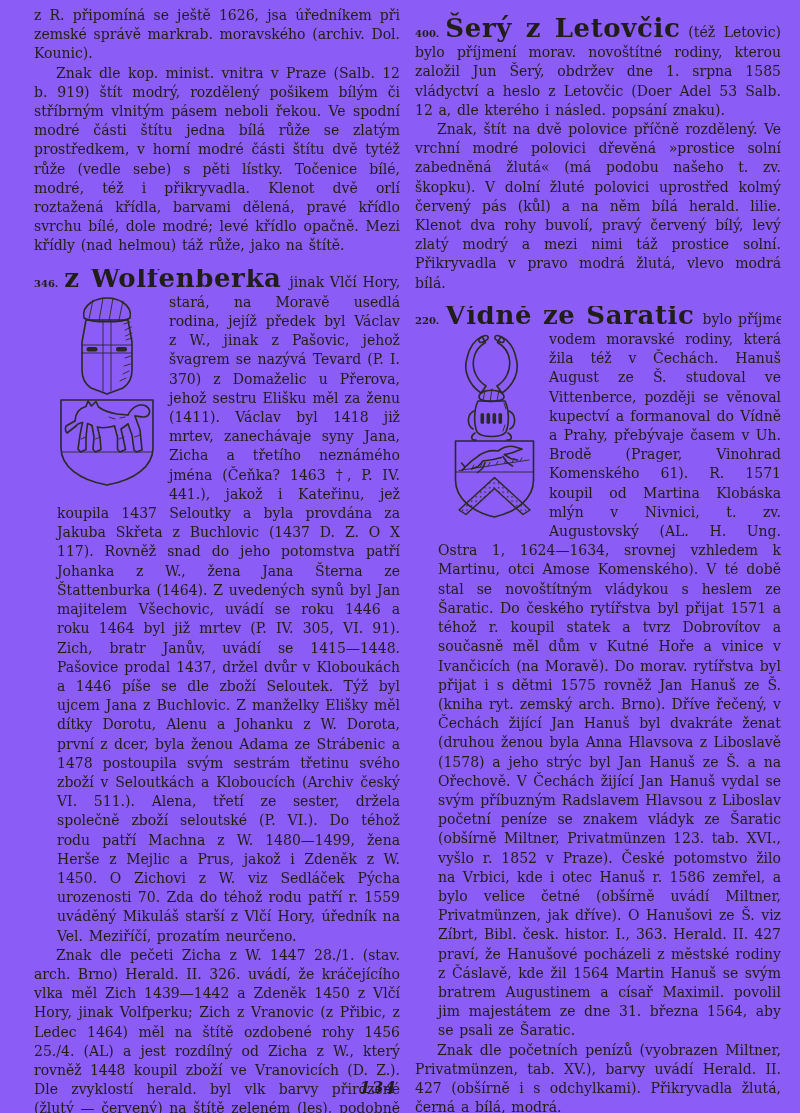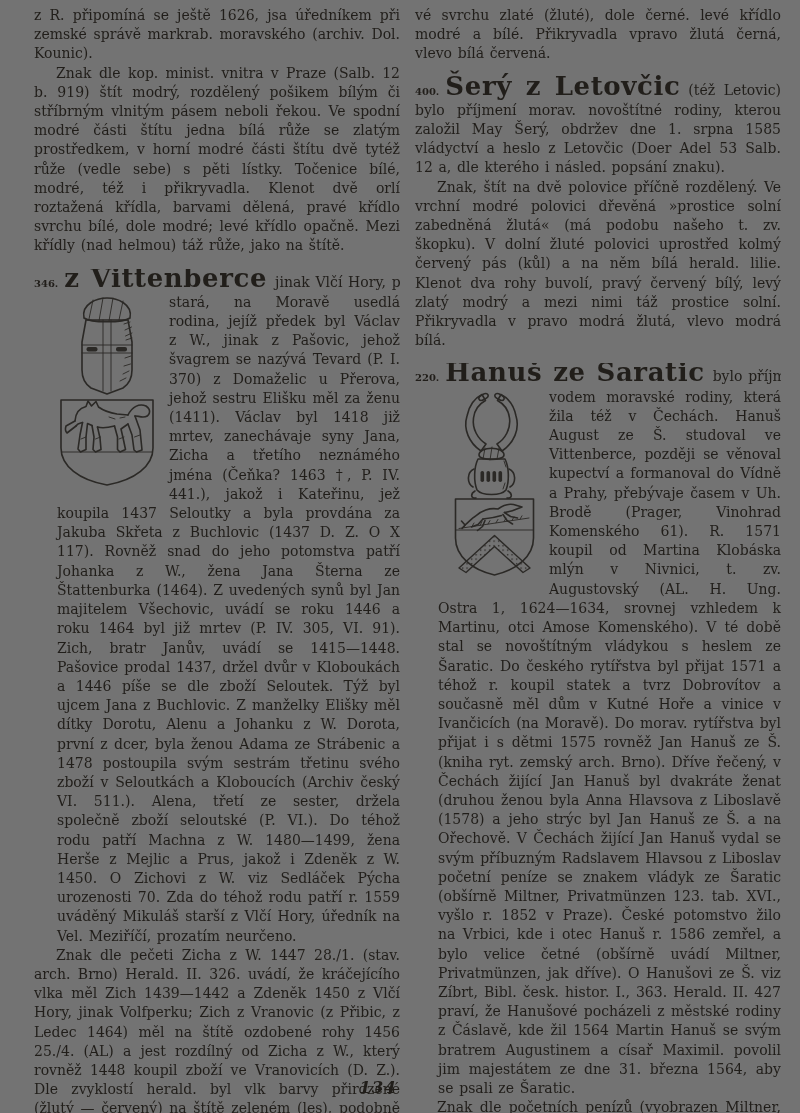--- a/index.html
+++ b/index.html
@@ -1,18 +1,18 @@
 <!DOCTYPE html>
 <html><head>
 <meta charset="utf-8">
 <style>
   html,body{margin:0;padding:0;background:#e9e8e4;}
   .page{
     position:relative;width:800px;height:1113px;margin:0 auto;
-    background:#737373;color:#211e1a;overflow:hidden;
+    background:#8b5cf6;color:#211e1a;overflow:hidden;
     font-family:"DejaVu Serif", serif;
   }
   .columns{
     position:absolute;left:34px;top:6px;width:747px;
     display:flex;gap:15px;
   }
   .col{
     width:366px;font-size:14px;line-height:19.2px;
     text-align:justify;word-spacing:0.09em;
   }
@@ -41,21 +41,21 @@
 
 <div class="page">
   <div class="columns">
 
     <div class="col">
       <p class="noindent">z R. připomíná se ještě 1626, jsa úředníkem při zemské správě markrab. moravského (archiv. Dol. Kounic).</p>
 
       <p><span class="lead">Znak</span><span> dle kop. minist. vnitra v Praze (Salb. 12 b. 919) štít modrý, rozdělený pošikem bílým či stříbrným vlnitým pásem neboli řekou. Ve spodní modré části štítu jedna bílá růže se zlatým prostředkem, v horní modré části štítu dvě tytéž růže (vedle sebe) s pěti lístky. Točenice bílé, modré, též i přikryvadla. Klenot dvě orlí roztažená křídla, barvami dělená, pravé křídlo svrchu bílé, dole modré; levé křídlo opačně. Mezi křídly (nad helmou) táž růže, jako na štítě.</span></p>
 
       <div class="sec">
-        <p class="sec-head"><span class="sec-num">346.</span><span class="sec-title">z Vittenberce</span><span>jinak Vlčí Hory, pocházela</span></p>
+        <p class="sec-head"><span class="sec-num">346.</span><span class="sec-title">z Wolfenberka</span><span>jinak Vlčí Hory, pocházela</span></p>
         <div class="sec-body">
           <span class="arms">
             <svg width="100" height="195" viewBox="0 0 100 195" role="img" aria-label="Erb z Wolfenberka: hrncová přilba s křížem nad štítem s kráčejícím vlkem">
 
               <path d="M27 22 C24 8 40 2 50 2 C60 2 76 8 73 22 C66 27 34 27 27 22 Z"></path>
               <path class="thin" d="M36 4 L32 23 M46 2 L42 25 M56 2 L52 25 M66 5 L62 24"></path>
 
               <path d="M29 24 L71 24 L75 46 L75 74 C75 82 72 88 66 92 L50 98 L34 92 C28 88 25 82 25 74 L25 46 Z"></path>
               <path class="thin" d="M25 49 L75 49 M25 57 L75 57"></path>
               <rect class="dark" x="29.5" y="51" width="11" height="4.5" rx="2"></rect>
@@ -80,30 +80,29 @@
           </span>
           <span>stará, na Moravě usedlá rodina, jejíž předek byl Václav z W., jinak z Pašovic, jehož švagrem se nazývá Tevard (P. I. 370) z Domaželic u Přerova, jehož sestru Elišku měl za ženu (1411). Václav byl 1418 již mrtev, zanechávaje syny Jana, Zicha a třetího neznámého jména (Čeňka? 1463 †, P. IV. 441.), jakož i Kateřinu, jež koupila 1437 Seloutky a byla provdána za Jakuba Skřeta z Buchlovic (1437 D. Z. O X 117). Rovněž snad do jeho potomstva patří Johanka z W., žena Jana Šterna ze Štattenburka (1464). Z uvedených synů byl Jan majitelem Všechovic, uvádí se roku 1446 a roku 1464 byl již mrtev (P. IV. 305, VI. 91). Zich, bratr Janův, uvádí se 1415—1448. Pašovice prodal 1437, držel dvůr v Kloboukách a 1446 píše se dle zboží Seloutek. Týž byl ujcem Jana z Buchlovic. Z manželky Elišky měl dítky Dorotu, Alenu a Johanku z W. Dorota, první z dcer, byla ženou Adama ze Strábenic a 1478 postoupila svým sestrám třetinu svého zboží v Seloutkách a Kloboucích (Archiv český VI. 511.). Alena, třetí ze sester, držela společně zboží seloutské (P. VI.). Do téhož rodu patří Machna z W. 1480—1499, žena Herše z Mejlic a Prus, jakož i Zdeněk z W. 1450. O Zichovi z W. viz Sedláček Pýcha urozenosti 70. Zda do téhož rodu patří r. 1559 uváděný Mikuláš starší z Vlčí Hory, úředník na Vel. Meziříčí, prozatím neurčeno.</span>
         </div>
       </div>
 
       <p><span class="lead">Znak</span><span> dle pečeti Zicha z W. 1447 28./1. (stav. arch. Brno) Herald. II. 326. uvádí, že kráčejícího vlka měl Zich 1439—1442 a Zdeněk 1450 z Vlčí Hory, jinak Volfperku; Zich z Vranovic (z Přibic, z Ledec 1464) měl na štítě ozdobené rohy 1456 25./4. (AL) a jest rozdílný od Zicha z W., který rovněž 1448 koupil zboží ve Vranovicích (D. Z.). Dle zvyklostí herald. byl vlk barvy přirozené (žlutý — červený) na štítě zeleném (les), podobně jako u rodu ze Zárušic a klenot asi rostoucí vlk. Týž znak, vlka vyskakujícího, měl Proček z W. 1387 a kráčejícího Smil z W. (uvádí Herald. II. 264. mezi rody původem z Čech). Téhož vlka má Zich z W. a Seloutek 1442 (arch. města Olom.).</span></p>
 
     </div>
 
     <div class="col">
-      <p class="noindent">vé svrchu zlaté (žluté), dole černé. levé křídlo modré a bílé. Přikryvadla vpravo žlutá černá, vlevo bílá červená.</p>
 
       <div class="sec">
-        <p class="noindent" style="text-indent:0"><span class="sec-num">400.</span><span class="sec-title">Šerý z Letovčic</span><span>(též Letovic) bylo příjmení morav. novoštítné rodiny, kterou založil May Šerý, obdržev dne 1. srpna 1585 vládyctví a heslo z Letovčic (Doer Adel 53 Salb. 12 a, dle kterého i násled. popsání znaku).</span></p>
+        <p class="noindent" style="text-indent:0"><span class="sec-num">400.</span><span class="sec-title">Šerý z Letovčic</span><span>(též Letovic) bylo příjmení morav. novoštítné rodiny, kterou založil Jun Šerý, obdržev dne 1. srpna 1585 vládyctví a heslo z Letovčic (Doer Adel 53 Salb. 12 a, dle kterého i násled. popsání znaku).</span></p>
       </div>
 
       <p><span class="lead">Znak,</span><span> štít na dvě polovice příčně rozdělený. Ve vrchní modré polovici dřevěná »prostice solní zabedněná žlutá« (má podobu našeho t. zv. škopku). V dolní žluté polovici uprostřed kolmý červený pás (kůl) a na něm bílá herald. lilie. Klenot dva rohy buvolí, pravý červený bílý, levý zlatý modrý a mezi nimi táž prostice solní. Přikryvadla v pravo modrá žlutá, vlevo modrá bílá.</span></p>
 
       <div class="sec">
-        <p class="sec-head"><span class="sec-num">220.</span><span class="sec-title">Hanuš ze Šaratic</span><span>bylo příjmení novoštítné, pů-</span></p>
+        <p class="sec-head"><span class="sec-num">220.</span><span class="sec-title">Vídně ze Šaratic</span><span>bylo příjmení novoštítné, pů-</span></p>
         <div class="sec-body">
           <span class="arms indented">
             <svg width="85" height="190" viewBox="0 0 85 190" role="img" aria-label="Erb Hanušů ze Šaratic: helm s buvolími rohy nad štítem s vyskakujícím koněm a krokví">
               <defs>
                 <pattern id="dots1" width="4.5" height="4.5" patternUnits="userSpaceOnUse">
                   <circle cx="1.6" cy="1.6" r="0.8" fill="#2b2926"></circle>
                 </pattern>
               </defs>
 
               <path d="M29 60 C17 52 11 38 15 25 C17 15 23 7 30 3.5 L33.5 9.5 C27 13 22.5 19 21.5 27 C20 38 26 48 34 53 Z"></path>

